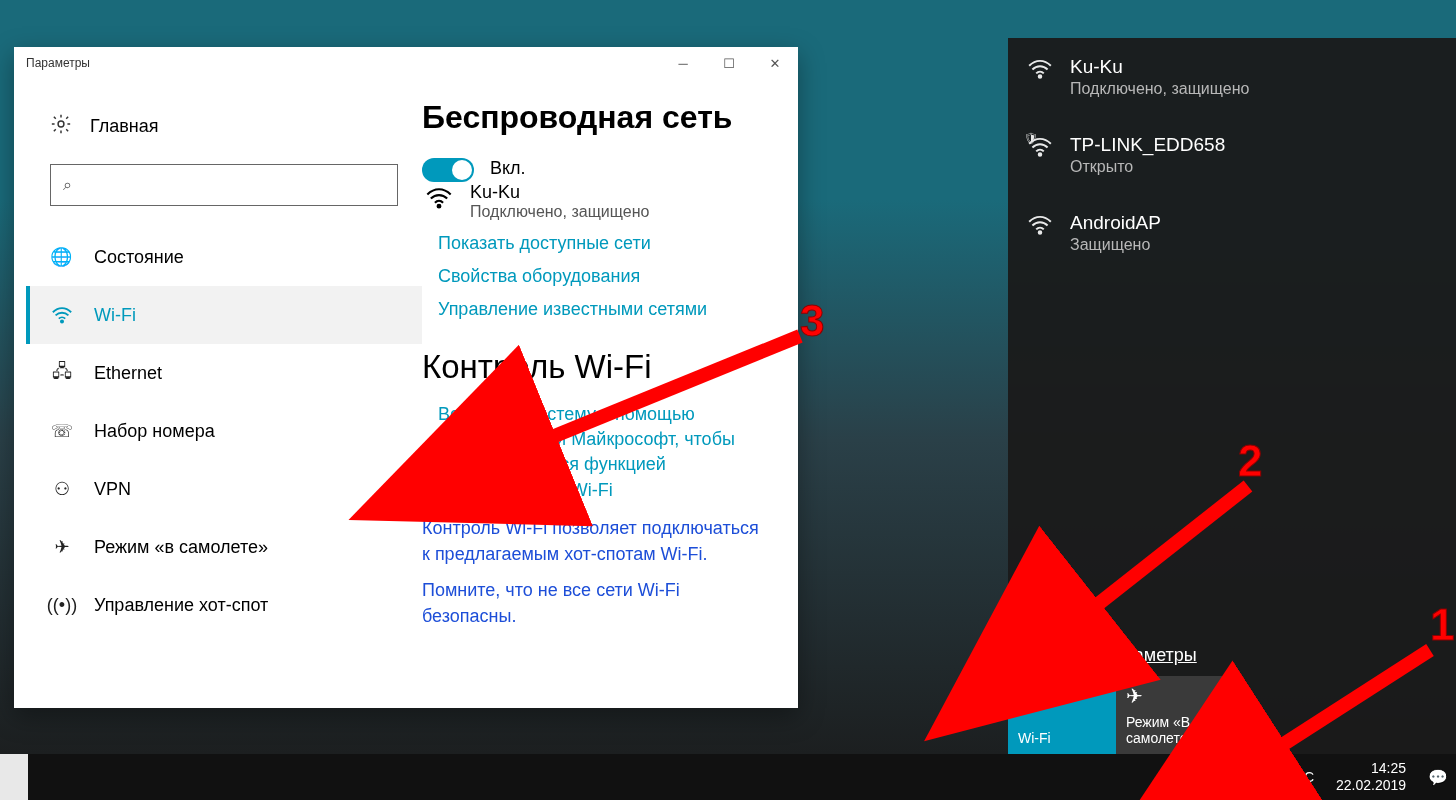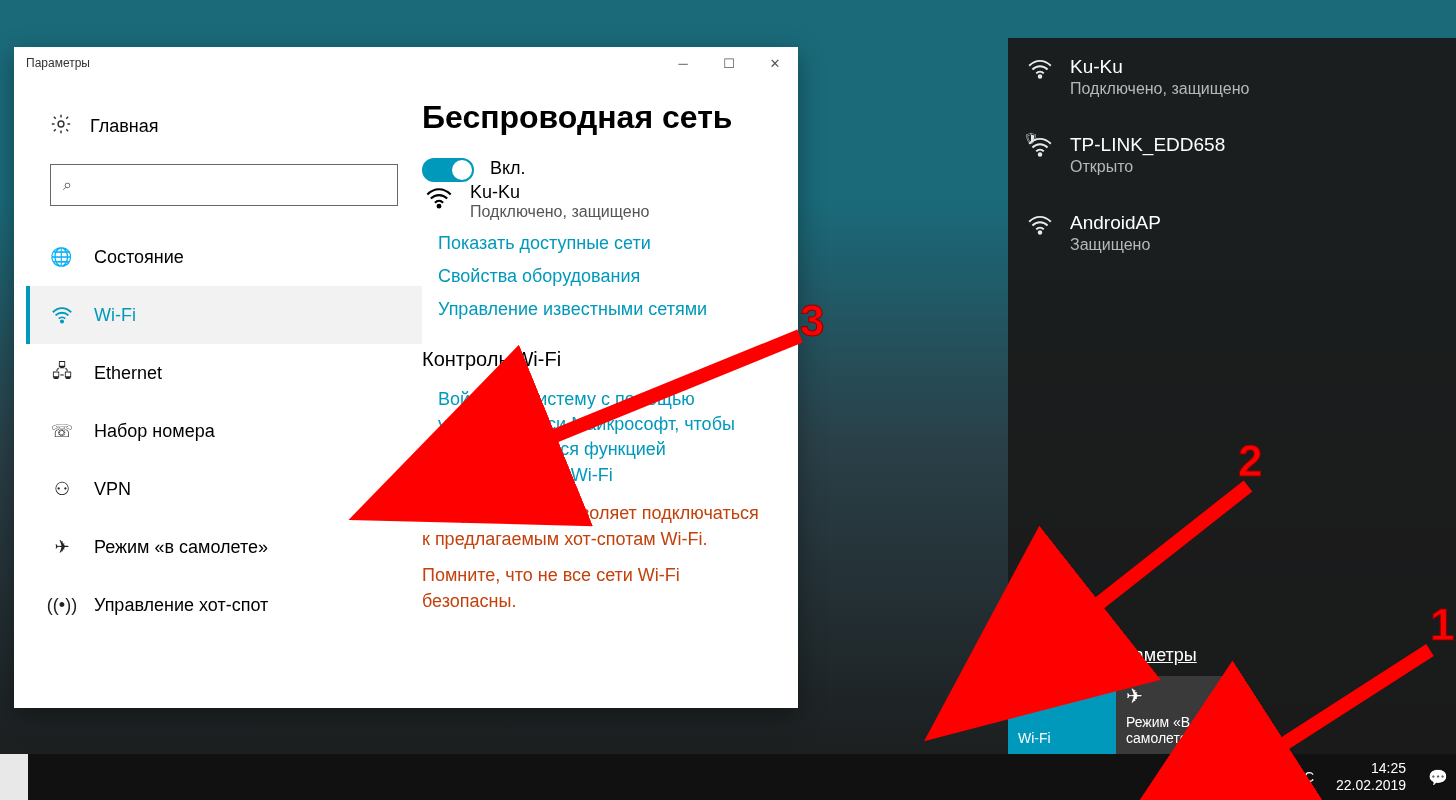--- a/index.html
+++ b/index.html
@@ -26,22 +26,22 @@
   .h1{font-size:32px;font-weight:700;margin:0 0 22px 0}
   .toggle-row{display:flex;align-items:flex-start;gap:16px;}
   .toggle{width:52px;height:24px;border-radius:12px;background:#0099bc;position:relative}
   .toggle .knob{position:absolute;right:2px;top:2px;width:20px;height:20px;border-radius:50%;background:#fff}
   .toggle-label{font-size:18px}
   .nw{display:flex;gap:14px;margin-bottom:10px}
   .nw .wicon{font-size:24px;width:34px;text-align:center;padding-top:2px}
   .nw .nm{font-size:18px}
   .nw .st{font-size:16px;color:#555}
   .link{color:#0099bc;font-size:18px;margin:12px 16px;display:block}
-  .h2{font-size:20px;font-weight:300;margin:28px 0 16px 0}
-  .p{font-size:18px;line-height:1.45;margin:10px 0;color:#c2410c}
+  .h2{font-size:33px;font-weight:300;margin:28px 0 16px 0}
+  .p{font-size:18px;line-height:1.45;margin:10px 0;color:#1d4ed8}
   
   .flyout{position:absolute;right:0;top:38px;width:448px;height:716px;background:rgba(26,26,26,.95);color:#fff;display:flex;flex-direction:column}
   .net{display:flex;gap:16px;padding:18px 18px}
   .net .nic{width:28px;font-size:22px;text-align:center;opacity:.9;position:relative}
   .net .nname{font-size:19px}
   .net .nstat{font-size:16px;color:#b8b8b8;margin-top:2px}
   .shield{position:absolute;left:-2px;top:-2px;font-size:11px}
   .fly-spacer{flex:1}
   .netlink{padding:0 18px 10px 18px}
   .netlink a{color:#fff;font-size:18px;text-decoration:underline}

